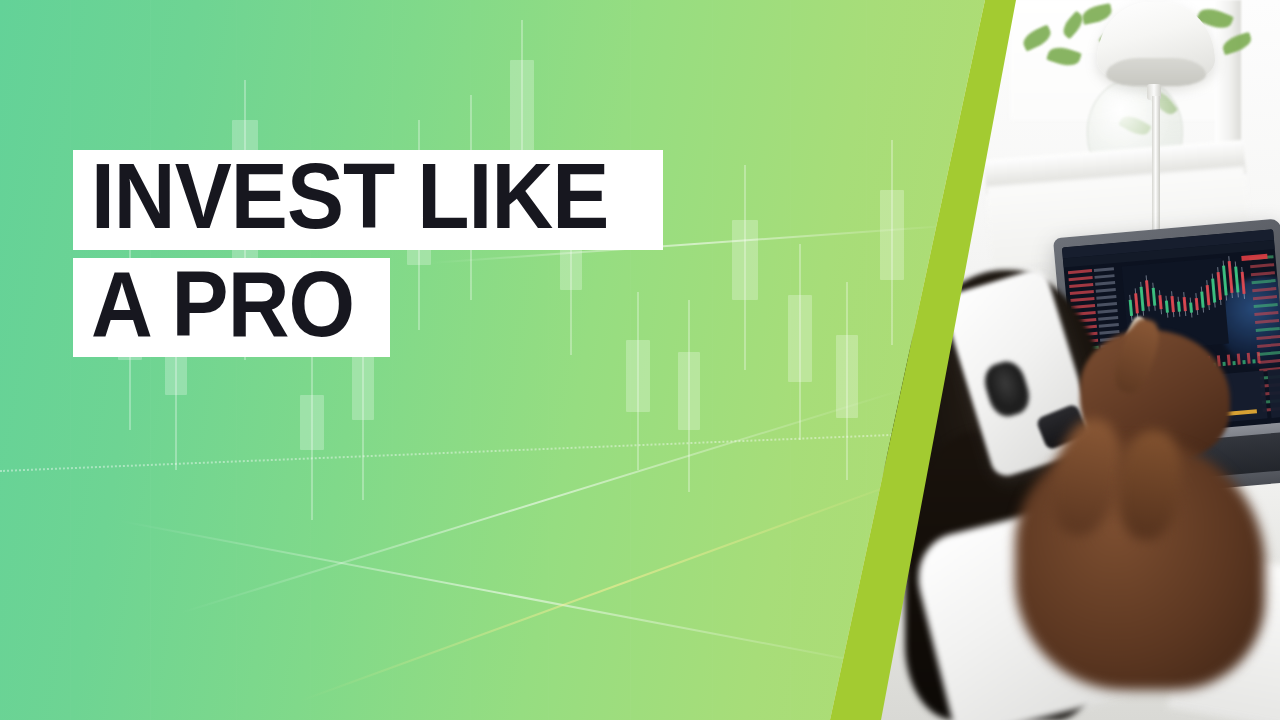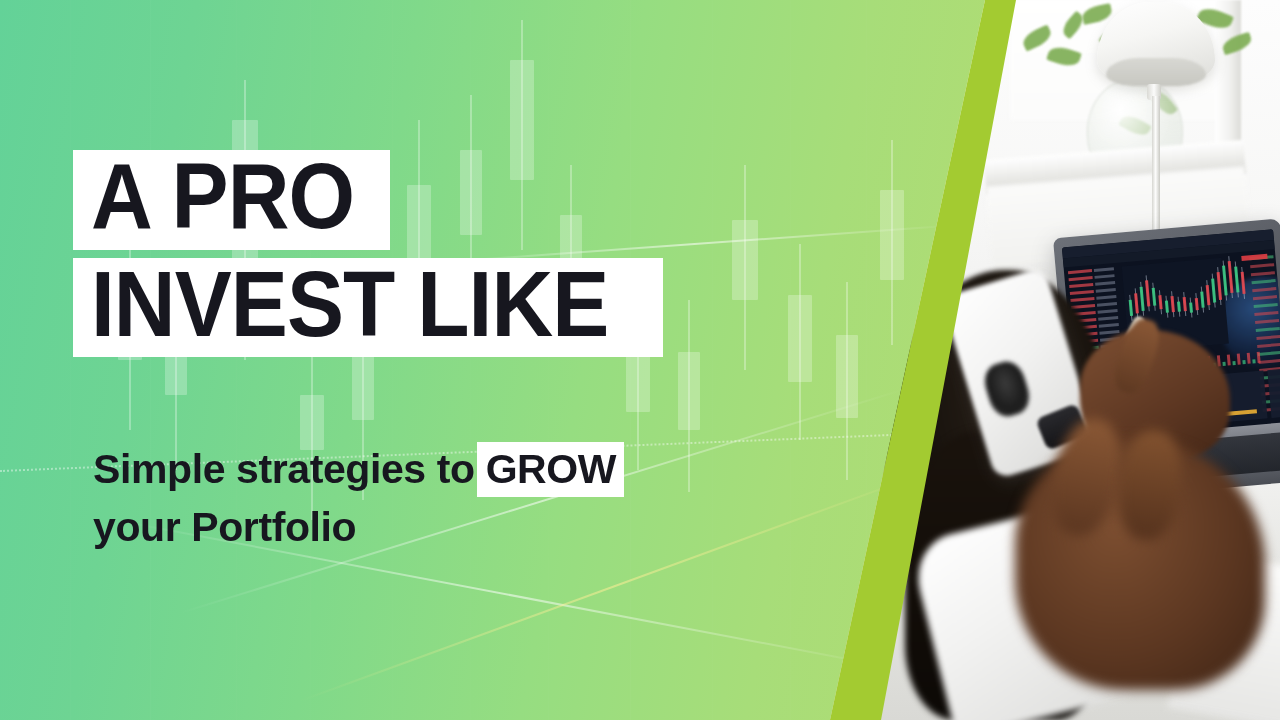--- a/index.html
+++ b/index.html
@@ -569,27 +569,21 @@
       <div class="tline" style="left: 180px; top: 612px; width: 758.816px; transform: rotate(-17.1693deg);"></div>
       <div class="tline" style="left: 120px; top: 520px; width: 793.917px; transform: rotate(10.7438deg);"></div>
       <div class="tline" style="left: 430px; top: 262px; width: 531.361px; transform: rotate(-4.10098deg);"></div>
       <div class="dotline" style="left: 0px; top: 470px; width: 940.768px; transform: rotate(-2.31495deg);"></div>
       <div class="tline-y" style="left: 300px; top: 700px; width: 670.671px; transform: rotate(-20.0561deg);"></div>
     </div>
   <div class="lime-band"></div>
 
   <div class="headline-wrap">
     <div class="hl-box">
+      <span class="hl-text">INVEST LIKE</span>
+    </div>
+    <div class="hl-box">
       <span class="hl-text">A PRO</span>
     </div>
-    <div class="hl-box">
-      <span class="hl-text">INVEST LIKE</span>
-    </div>
   </div>
 
-  <div class="sub-wrap">
-    <span class="sub-line">
-      <span>Simple strategies to</span><span class="sub-hl">GROW</span>
-    </span>
-    <span class="sub-line">your Portfolio</span>
-  </div>
 
 </div>
 
 </body></html>

